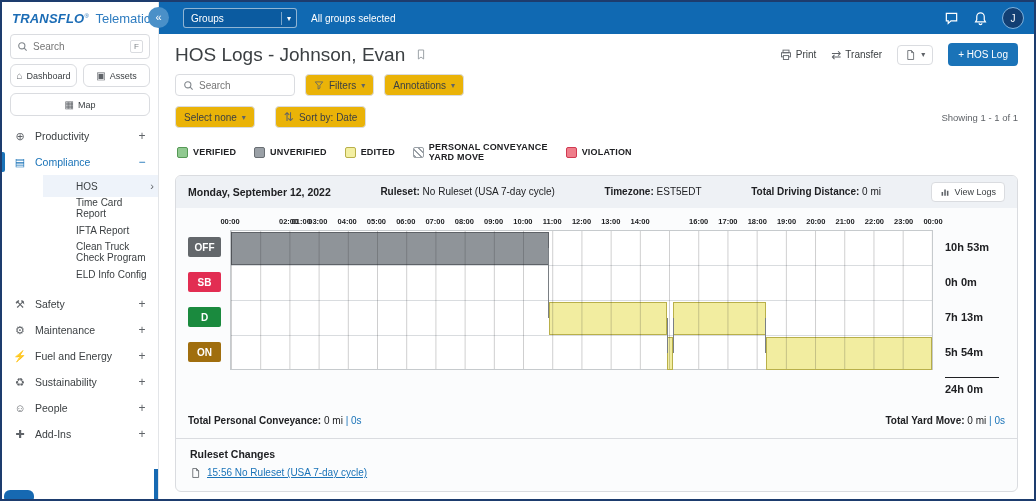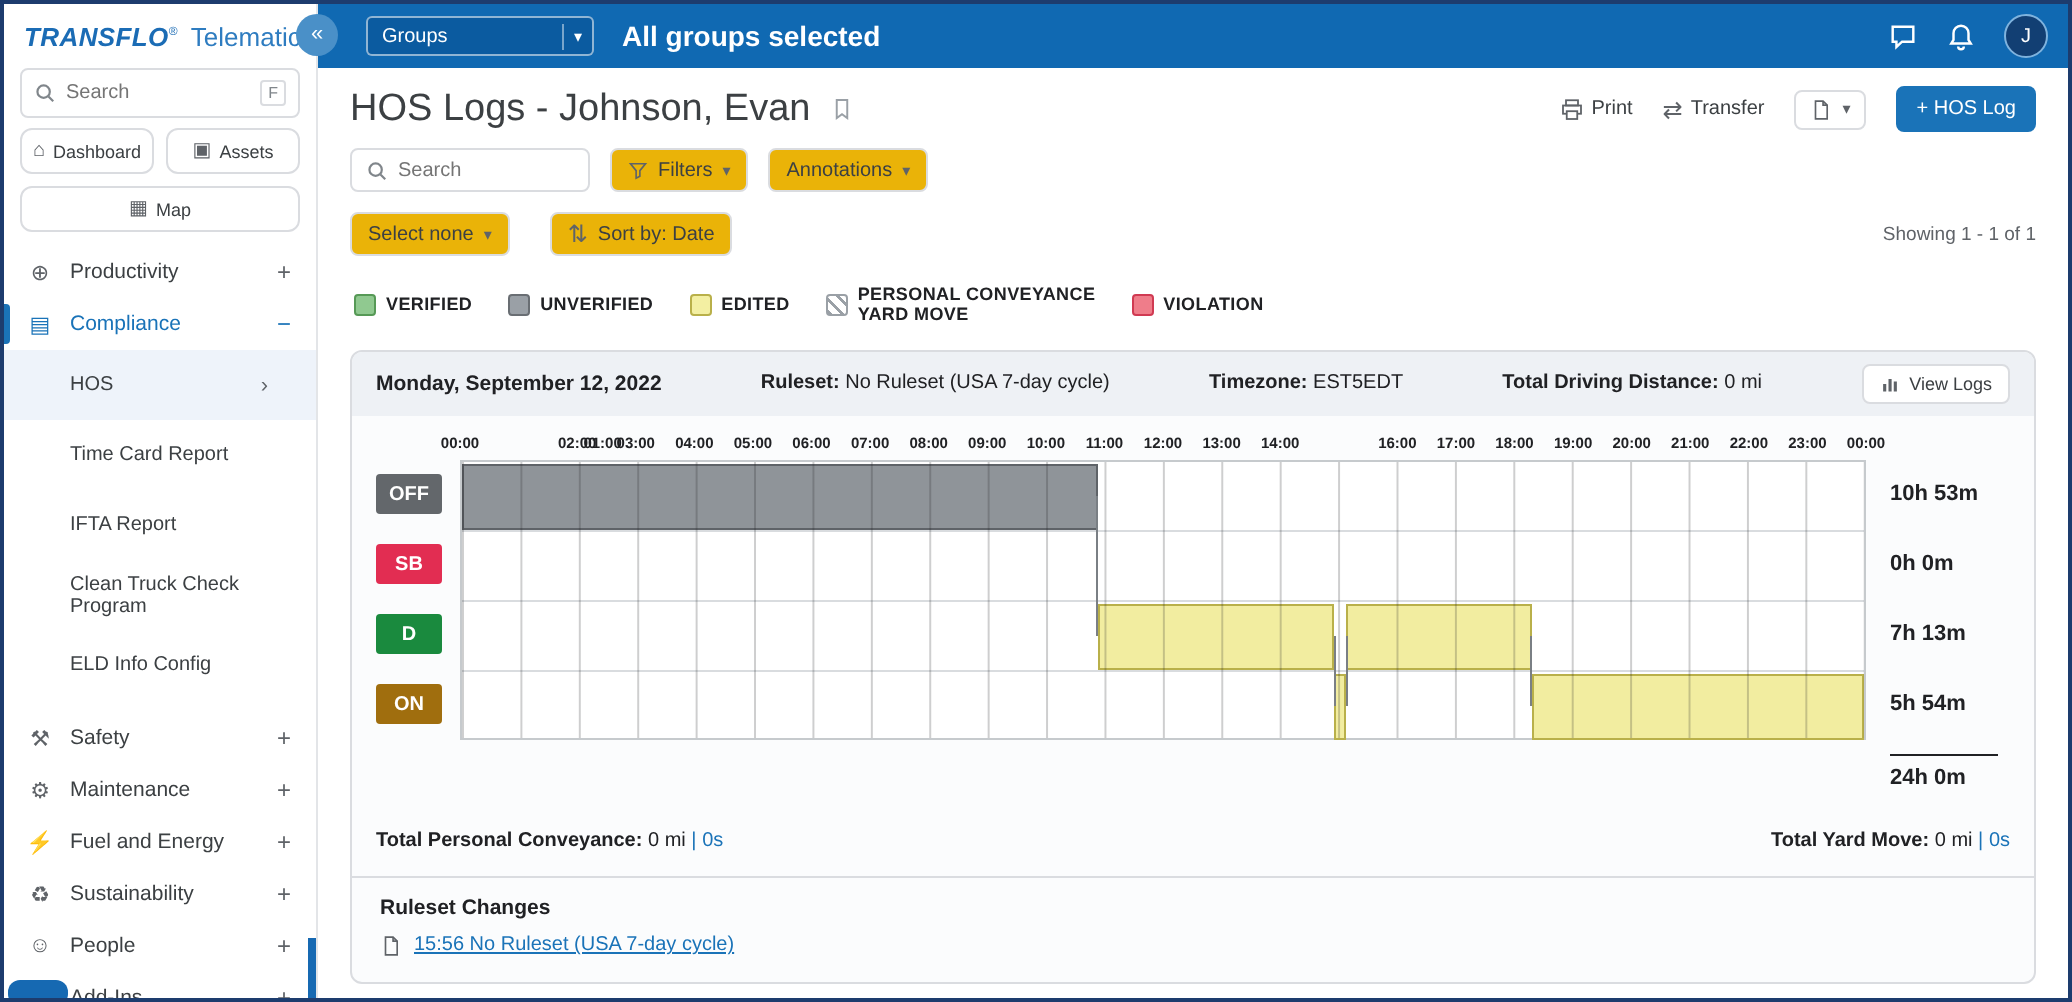--- a/index.html
+++ b/index.html
@@ -26,37 +26,37 @@
   .map-btn { margin: 6px 8px 0; display:flex; }
   .pill-ico { font-size: 10px; color:#5f6368; line-height: 1; }
   .nav { margin-top: 7px; }
   .nav-item { height: 26px; display: flex; align-items: center; padding: 0 10px; font-size: 10.5px; cursor: pointer; position: relative; }
   .nav-ico { width: 16px; font-size: 11px; color:#5f6368; text-align: center; }
   .nav-label { flex: 1; margin-left: 7px; }
   .nav-action { color:#5f6368; font-size: 12px; width: 12px; text-align: center; }
   .nav-item.active { color:#1a73b8; }
   .nav-item.active .nav-ico, .nav-item.active .nav-action { color:#1a73b8; }
   .nav-item.active::before { content:""; position: absolute; left: 0; top: 3px; bottom: 3px; width: 3px; background:#1a73b8; border-radius: 0 2px 2px 0; }
-  .sub-item { height: 35px; display: flex; align-items: center; padding: 0 24px 0 33px; font-size: 10px; color:#3c4043; cursor: pointer; }
+  .sub-item { height: 22px; display: flex; align-items: center; padding: 0 4px 0 33px; font-size: 10px; color:#3c4043; cursor: pointer; margin-left: 41px; }
   .sub-item.sub-active { background:#eef3fa; }
   .sub-chev { margin-left: auto; color:#5f6368; font-size: 11px; }
   .group-gap { margin-top: 6px; }
   .side-scroll-thumb { position: absolute; right: 0; bottom: 0; width: 4px; height: 30px; background:#1669b2; }
   .floating-partial { position: absolute; left: 2px; bottom: -4px; width: 30px; height: 13px; background:#1669b2; border-radius: 6px; }
 
   
   .main { flex: 1; min-width: 0; display: flex; flex-direction: column; position: relative; }
   .topbar { height: 32px; background:#1069b2; display: flex; align-items: center; padding: 0 10px 0 24px; position: relative; }
   .collapse-btn { position: absolute; left: -11px; top: 5px; width: 21px; height: 21px; border-radius: 50%;
     background:#4a90c8; border: none; color:#fff; font-size: 11px; line-height: 1; cursor: pointer; z-index: 5; }
   .groups-select { width: 114px; height: 20px; background:#0b5ba0; border: 1px solid rgba(255,255,255,.55); border-radius: 3px;
     display: flex; align-items: center; padding: 0 0 0 7px; color:#fff; font-size: 10px; cursor: pointer; }
   .groups-select .gs-label { flex: 1; }
   .groups-select .gs-caret { border-left: 1px solid rgba(255,255,255,.45); padding: 2px 5px; font-size: 8px; }
-  .groups-text { color:#fff; font-size: 14px; font-weight: 700; margin-left: 14px; }
+  .groups-text { color:#fff; font-size: 10px; font-weight: 400; margin-left: 14px; }
   .topbar-right { margin-left: auto; display: flex; align-items: center; gap: 14px; }
   .tb-icon { background: none; border: none; cursor: pointer; display: flex; }
   .avatar { width: 22px; height: 22px; border-radius: 50%; background:#123f73; border: 1.5px solid #7fb3de;
     color:#fff; font-size: 10px; display: flex; align-items: center; justify-content: center; cursor: pointer; }
 
   .page-header { display: flex; align-items: center; padding: 9px 16px 4px; }
   .page-title { font-size: 19px; font-weight: 400; color:#3c4043; }
   .bookmark { margin-left: 10px; background: none; border: none; cursor: pointer; display: flex; }
   .header-actions { margin-left: auto; display: flex; align-items: center; gap: 15px; font-size: 10px; color:#3c4043; }
   .flat-act { display: flex; align-items: center; gap: 4px; background: none; border: none; font-size: 10px; color:#3c4043; cursor: pointer; font-family: inherit; }

